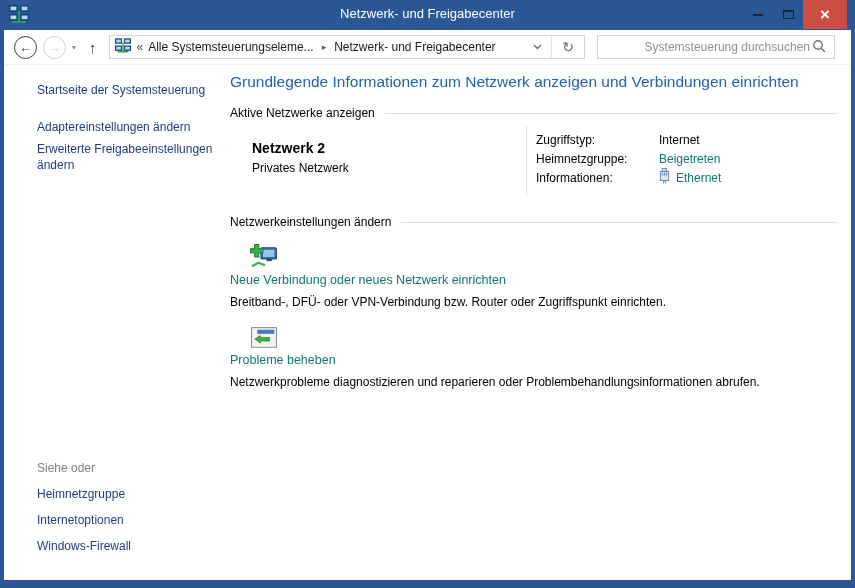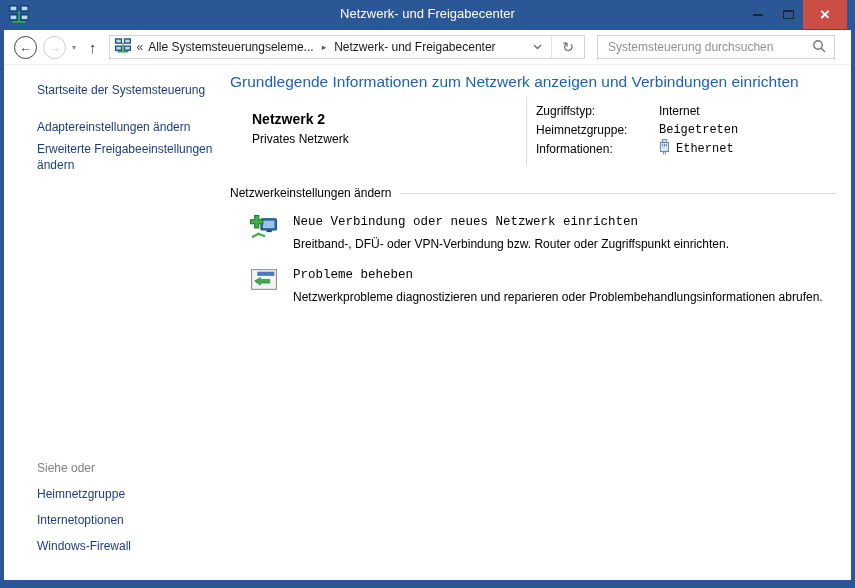--- a/index.html
+++ b/index.html
@@ -34,21 +34,21 @@
   .addressbar { flex:1; height:24px; border:1px solid #d4d4d4; background:#fff; display:flex; align-items:center;
     margin-left:12px; padding-left:5px; }
   .crumb-overflow { color:#4a4a4a; margin:0 5px 0 6px; }
   .crumb { color:#1a1a1a; white-space:nowrap; cursor:pointer; }
   .crumb-sep { color:#5a5a5a; font-size:9px; margin:0 8px; }
   .addr-spacer { flex:1; }
   .addr-chevron { padding:0 9px; display:flex; align-items:center; cursor:pointer; }
   .addr-divider { width:1px; height:22px; background:#e3e3e3; }
   .addr-refresh { padding:0 10px; color:#6b6b6b; font-size:14px; cursor:pointer; }
   .searchbox { width:238px; height:24px; border:1px solid #d4d4d4; margin-left:12px; display:flex; align-items:center; padding:0 8px; }
-  .searchbox input { border:none; outline:none; flex:1; min-width:0; font:12px "Liberation Sans", sans-serif; color:#ec4899; }
+  .searchbox input { border:none; outline:none; flex:1; min-width:0; font:12px "Liberation Sans", sans-serif; color:#ec4899;text-align:right; }
   .searchbox input::placeholder { color:#919191; }
 
   
   .content { position:absolute; top:35px; left:0; right:0; bottom:0; display:flex; }
   .sidebar { width:226px; flex-shrink:0; position:relative; padding:17px 8px 0 33px; }
   .side-link { color:#1f3d7c; line-height:16px; cursor:pointer; }
   .side-link.item2 { margin-top:21px; }
   .side-link.item3 { margin-top:6px; }
   .see-also { position:absolute; left:33px; bottom:16px; }
   .see-also-header { color:#808080; margin-bottom:11px; }
@@ -61,24 +61,24 @@
   .section-header::after { content:""; flex:1; height:1px; background:#dcdcdc; }
 
   .network-block { display:flex; margin-top:6px; min-height:68px; }
   .network-left { width:296px; flex-shrink:0; padding:14px 0 0 22px; }
   .net-name { font-weight:bold; font-size:14px; }
   .net-type { margin-top:5px; }
   .network-right { border-left:1px solid #dcdcdc; padding:4px 0 8px 9px; flex:1; }
   .detail-row { display:flex; align-items:center; height:19px; }
   .detail-label { width:123px; flex-shrink:0; }
   .detail-value { display:flex; align-items:center; gap:6px; }
-  .link { color:#000000; text-decoration:none; cursor:pointer;font-family:Liberation Mono, monospace; }
+  .link { color:#0f766e; text-decoration:none; cursor:pointer; }
 
   .settings-header { margin-top:20px; }
-  .task { display:flex; margin-top:14px; }
+  .task { display:flex; margin-top:14px;flex-direction:column; }
   .task-icon { width:30px; margin-left:20px; margin-right:13px; flex-shrink:0; padding-top:1px; }
   .task-title { font-size:12.5px; }
   .task-desc { margin-top:7px; max-width:540px; line-height:17px; color:#000; }
 </style>
 </head>
 <body>
 
 <div class="window">
 
   <div class="titlebar">
@@ -179,20 +179,23 @@
           <div class="see-also-header">Siehe oder</div>
           <div class="side-link">Heimnetzgruppe</div>
           <div class="side-link">Internetoptionen</div>
           <div class="side-link">Windows-Firewall</div>
         </div>
       </div>
 
       <div class="main">
         <h1 class="page-heading">Grundlegende Informationen zum Netzwerk anzeigen und Verbindungen einrichten</h1>
 
+        <div class="section-header">
+          <span class="lbl">Aktive Netzwerke anzeigen</span>
+        </div>
 
         <div class="network-block">
           <div class="network-left">
             <div class="net-name">Netzwerk 2</div>
             <div class="net-type">Privates Netzwerk</div>
           </div>
           <div class="network-right">
             <div class="detail-row">
               <span class="detail-label">Zugriffstyp:</span>
               <span class="detail-value">

